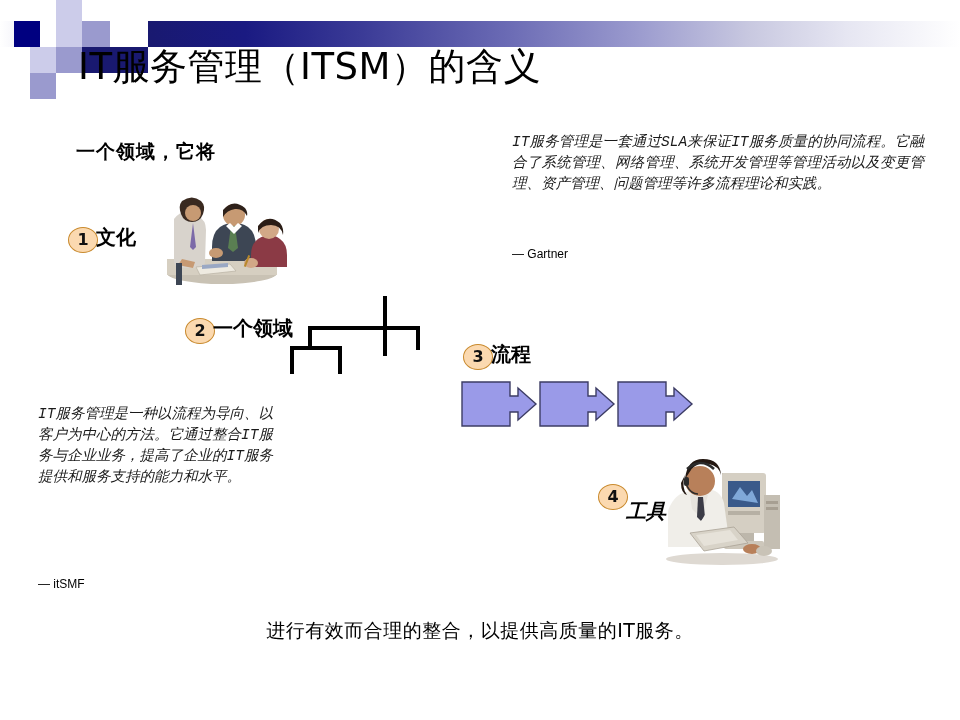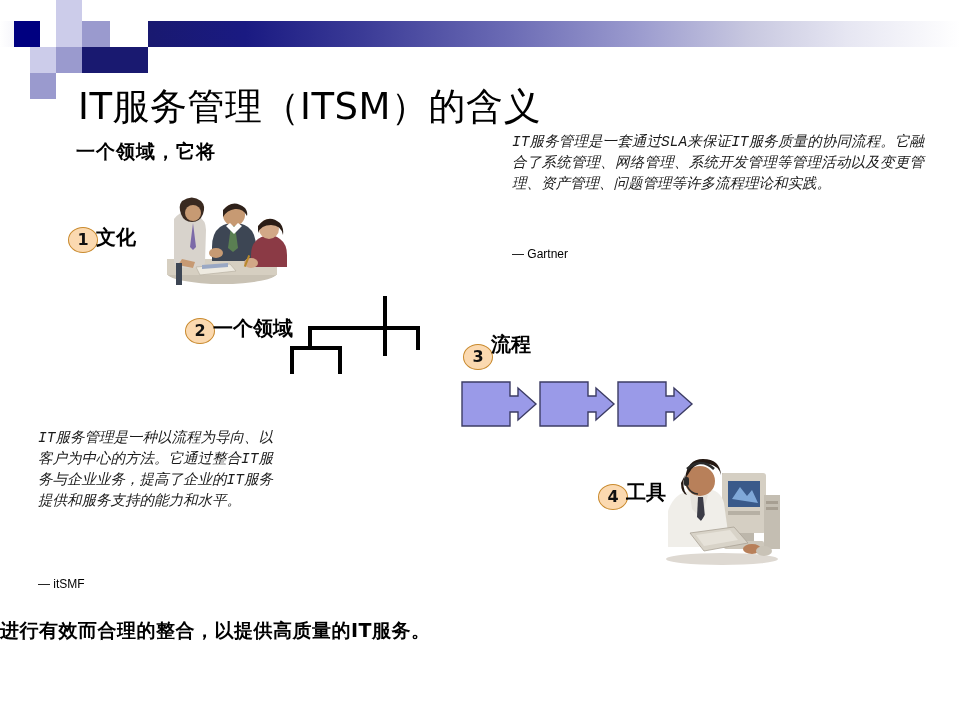--- a/index.html
+++ b/index.html
@@ -53,21 +53,20 @@
   #slide-title {
     position: absolute;
     left: 78px;
     top: 44px;
     font-family: "DejaVu Sans", sans-serif;
     font-size: 37px;
     line-height: 46px;
     color: #000000;
     letter-spacing: 0.5px;
     white-space: nowrap;
-    margin-top: 40px;
   }
 
   
   .serif-head {
     position: absolute;
     font-family: "DejaVu Serif", serif;
     font-weight: bold;
     color: #000000;
     text-align: center;
   }
@@ -87,21 +86,21 @@
     color: #1a1a1a;
     text-align: justify;
   }
   #gartner-quote {
     left: 512px;
     top: 132px;
     width: 412px;
   }
   #itsmf-quote {
     left: 38px;
-    top: 428px;
+    top: 404px;
     width: 235px;
   }
   .attribution {
     position: absolute;
     font-family: "Liberation Sans", sans-serif;
     font-size: 12px;
     color: #000000;
   }
   #gartner-attr {
     left: 512px;
@@ -137,32 +136,33 @@
     color: #000000;
     white-space: nowrap;
     text-align: center;
   }
 
   #badge-1 { left: 68px;  top: 227px; }
   #label-1 { left: 96px;  top: 224px; }
   #badge-2 { left: 185px; top: 318px; }
   #label-2 { left: 213px; top: 315px; }
   #badge-3 { left: 463px; top: 344px; }
-  #label-3 { left: 491px; top: 331px; }
+  #label-3 { left: 491px; top: 341px; }
   #badge-4 { left: 598px; top: 484px; }
-  #label-4 { left: 626px; top: 479px; }
+  #label-4 { left: 626px; top: 498px; font-style: italic; }
 
   
   #conclusion {
     position: absolute;
     left: 0;
     top: 618px;
     width: 960px;
+    text-align: center;
     font-family: "DejaVu Sans", sans-serif;
-    font-weight: bold;
+    font-weight: normal;
     font-size: 19px;
     color: #000000;
     letter-spacing: 0.5px;
   }
 
   
   svg.gfx { position: absolute; overflow: visible; }
   #org-chart { left: 290px; top: 296px; }
   #process-arrows { left: 460px; top: 380px; }
   #photo-meeting { left: 148px; top: 193px; }

